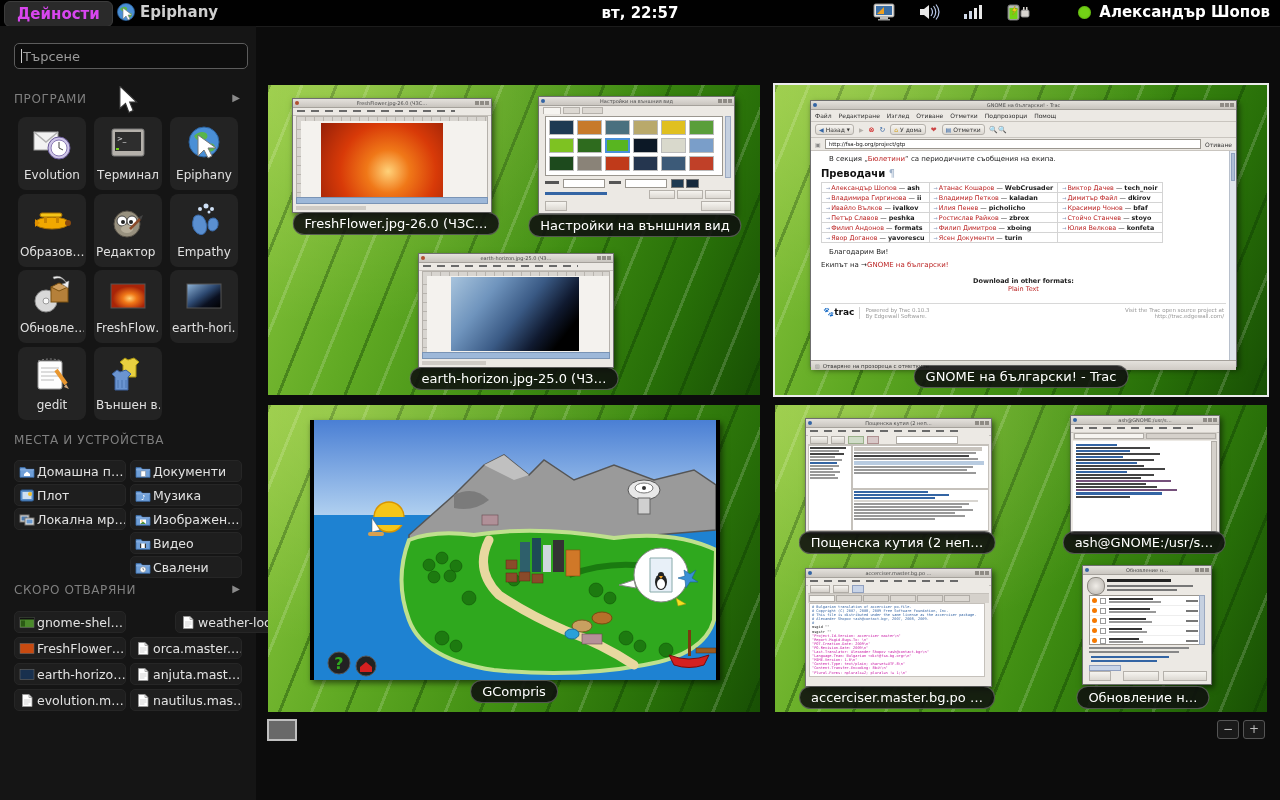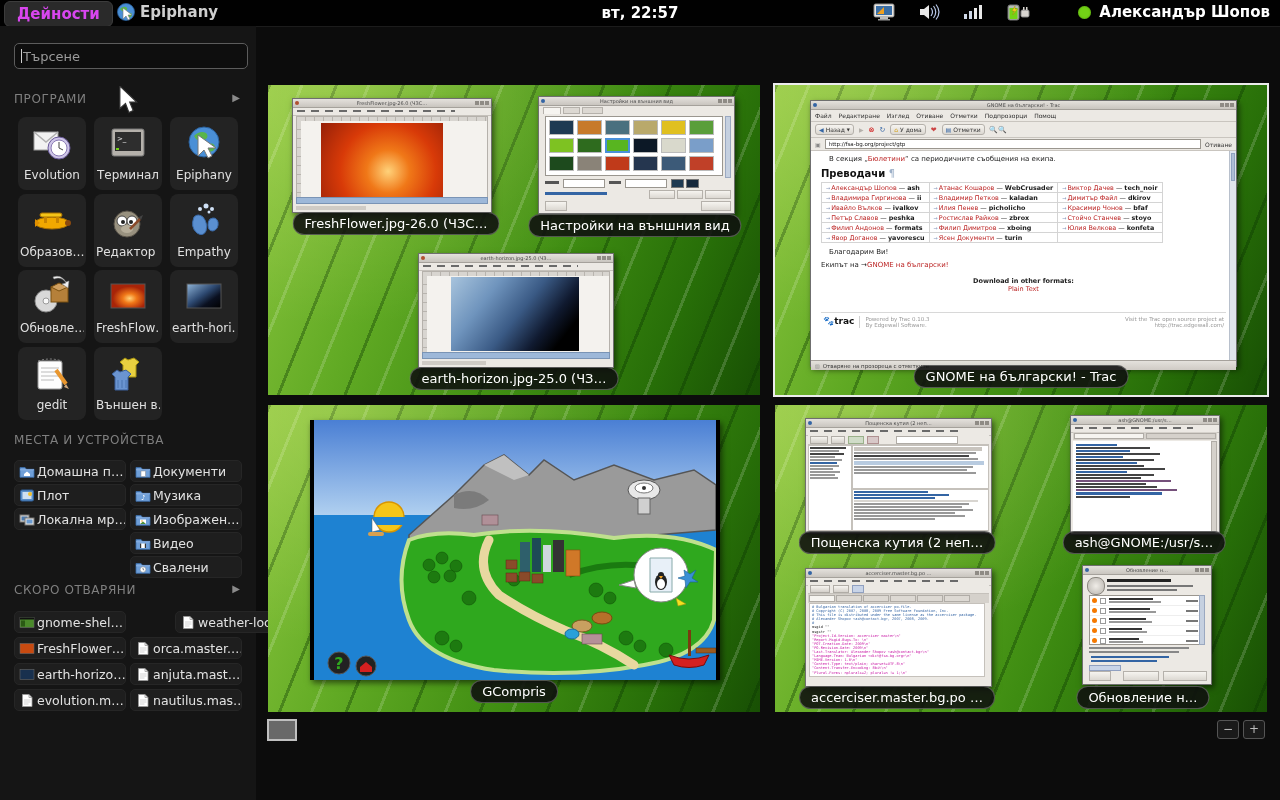--- a/index.html
+++ b/index.html
@@ -70,21 +70,21 @@
   .trac-body{position:relative;background:#fff;overflow:hidden;font-size:7px;color:#222;padding:4px 10px 0 10px;}
   .trac-body h1{font-size:11px;margin:2px 0 4px 0;color:#111;}
   .trac-body h2{font-size:10px;margin:5px 0 3px 0;color:#111;}
   .pmark{color:#9db0c8;font-weight:normal;}
   .rlink{color:#bb2222;}
   .trac-table{border-collapse:collapse;margin-top:1px;}
   .trac-table td{border:1px solid #d4d4d4;padding:0.5px 4px;font-size:6.4px;white-space:nowrap;}
   .trac-table .wl{color:#8899bb;font-size:5px;margin-right:1px;}
   .trac-table b{color:#1a1a1a;}
   .trac-dl{text-align:center;margin-top:8px;font-size:6.5px;}
-  .trac-footer{display:flex;justify-content:space-between;border-top:1px solid #d8d8d8;margin-top:19px;
+  .trac-footer{display:flex;justify-content:space-between;border-top:1px solid #d8d8d8;margin-top:10px;
                padding:3px 2px 0 2px;font-size:5.5px;color:#9a9a9a;}
   .trac-status{height:9px;background:linear-gradient(#e4e1dc,#cfcbc5);border-top:1px solid #a5a19b;
                font-size:5.5px;color:#3a3a3a;display:flex;align-items:center;padding-left:4px;gap:3px;}
   .vscroll{position:absolute;right:0;top:0;bottom:0;width:6px;background:#dfe4ec;border-left:1px solid #b8c0cc;}
   .vscroll .thumb{position:absolute;left:1px;right:1px;top:2px;height:26px;background:#aebdd4;border:1px solid #8fa2c0;}
   
   .po{font-family:"DejaVu Sans Mono","Liberation Mono",monospace;font-size:3.6px;line-height:4.1px;white-space:pre;}
   .po-comment{color:#3465a4;} .po-kw{color:#222;} .po-str{color:#c817a4;}
   .zoom-btn{position:absolute;width:20px;height:17px;background:#1a1a1a;border:1px solid #555;border-radius:3px;
             color:#bbb;font-size:12px;text-align:center;line-height:16px;}

